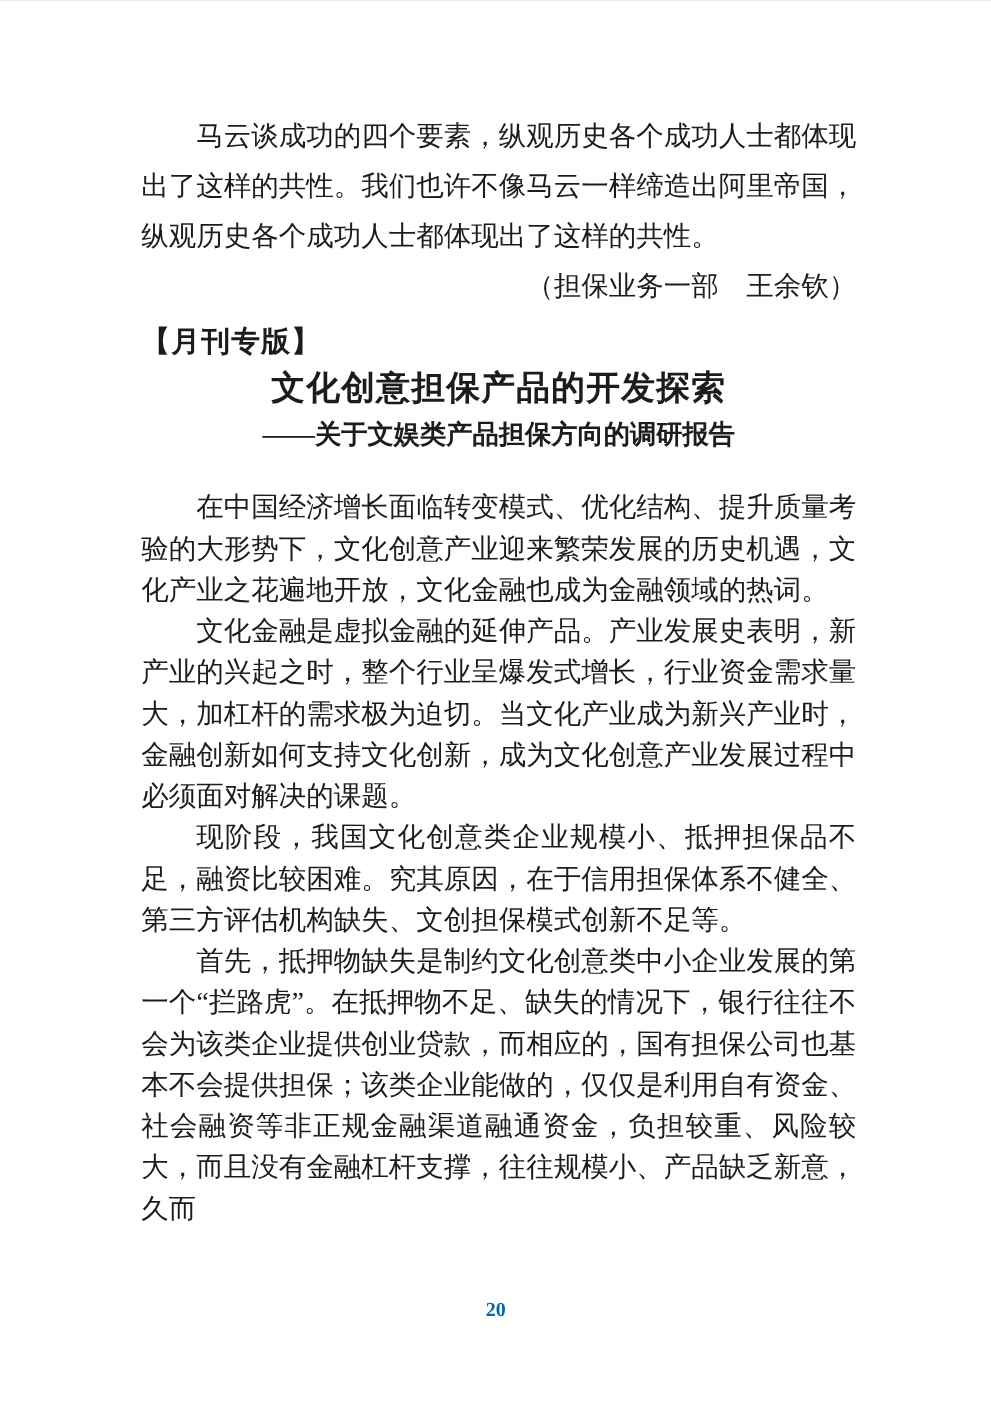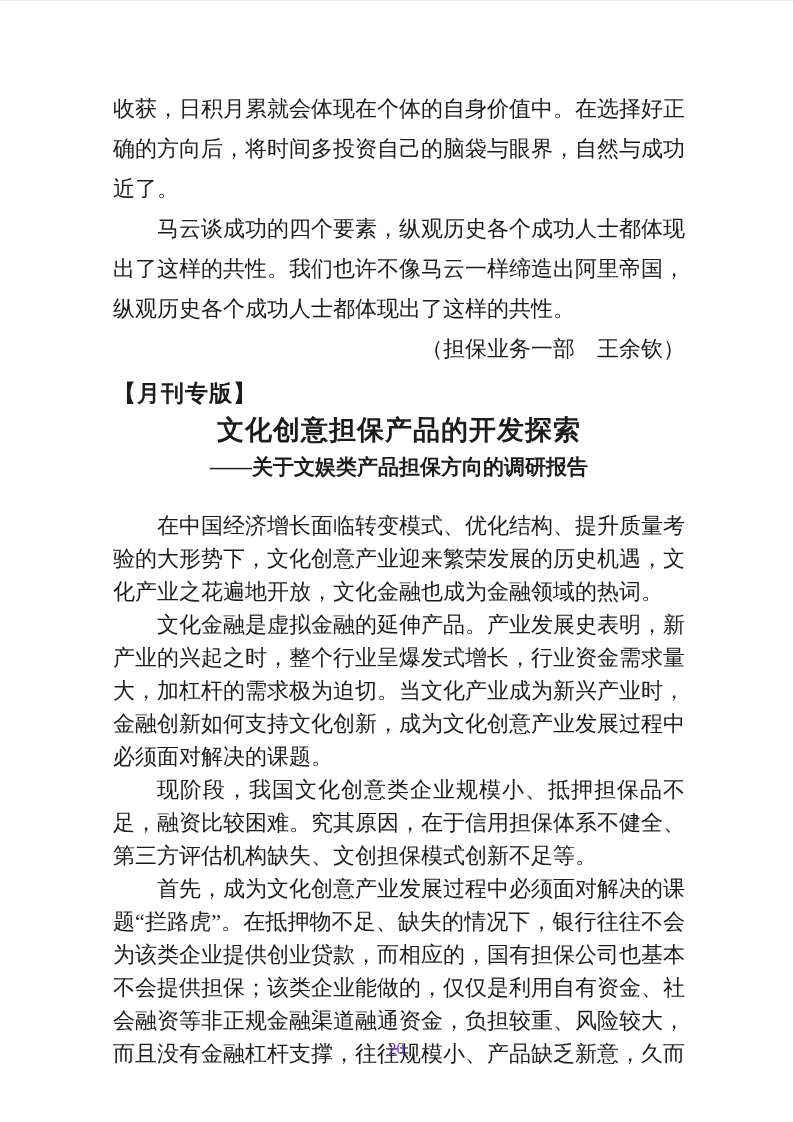--- a/index.html
+++ b/index.html
@@ -70,45 +70,45 @@
     text-indent: 2em;
   }
   .page-number {
     position: absolute;
     left: 0;
     width: 100%;
     top: 1038px;
     text-align: center;
     font-size: 16px;
     line-height: 20px;
-    color: #6d28d9;
+    color: #0369a1;
+    font-weight: bold;
   }
 </style>
 </head>
 <body>
 
 <div class="page">
   <div class="content">
 
-    <p class="para">收获，日积月累就会体现在个体的自身价值中。在选择好正确的方向后，将时间多投资自己的脑袋与眼界，自然与成功近了。</p>
 
     <p class="para indent">马云谈成功的四个要素，纵观历史各个成功人士都体现出了这样的共性。我们也许不像马云一样缔造出阿里帝国，纵观历史各个成功人士都体现出了这样的共性。</p>
 
     <p class="attribution">（担保业务一部　王余钦）</p>
 
     <h3 class="section-label">【月刊专版】</h3>
 
     <h1 class="article-title">文化创意担保产品的开发探索</h1>
 
     <h2 class="article-subtitle">——关于文娱类产品担保方向的调研报告</h2>
 
     <p class="body-para">在中国经济增长面临转变模式、优化结构、提升质量考验的大形势下，文化创意产业迎来繁荣发展的历史机遇，文化产业之花遍地开放，文化金融也成为金融领域的热词。</p>
 
     <p class="body-para">文化金融是虚拟金融的延伸产品。产业发展史表明，新产业的兴起之时，整个行业呈爆发式增长，行业资金需求量大，加杠杆的需求极为迫切。当文化产业成为新兴产业时，金融创新如何支持文化创新，成为文化创意产业发展过程中必须面对解决的课题。</p>
 
     <p class="body-para">现阶段，我国文化创意类企业规模小、抵押担保品不足，融资比较困难。究其原因，在于信用担保体系不健全、第三方评估机构缺失、文创担保模式创新不足等。</p>
 
-    <p class="body-para">首先，成为文化创意产业发展过程中必须面对解决的课题“拦路虎”。在抵押物不足、缺失的情况下，银行往往不会为该类企业提供创业贷款，而相应的，国有担保公司也基本不会提供担保；该类企业能做的，仅仅是利用自有资金、社会融资等非正规金融渠道融通资金，负担较重、风险较大，而且没有金融杠杆支撑，往往规模小、产品缺乏新意，久而</p>
+    <p class="body-para">首先，抵押物缺失是制约文化创意类中小企业发展的第一个“拦路虎”。在抵押物不足、缺失的情况下，银行往往不会为该类企业提供创业贷款，而相应的，国有担保公司也基本不会提供担保；该类企业能做的，仅仅是利用自有资金、社会融资等非正规金融渠道融通资金，负担较重、风险较大，而且没有金融杠杆支撑，往往规模小、产品缺乏新意，久而</p>
 
   </div>
 
   <div class="page-number">20</div>
 </div>
 
 </body></html>

